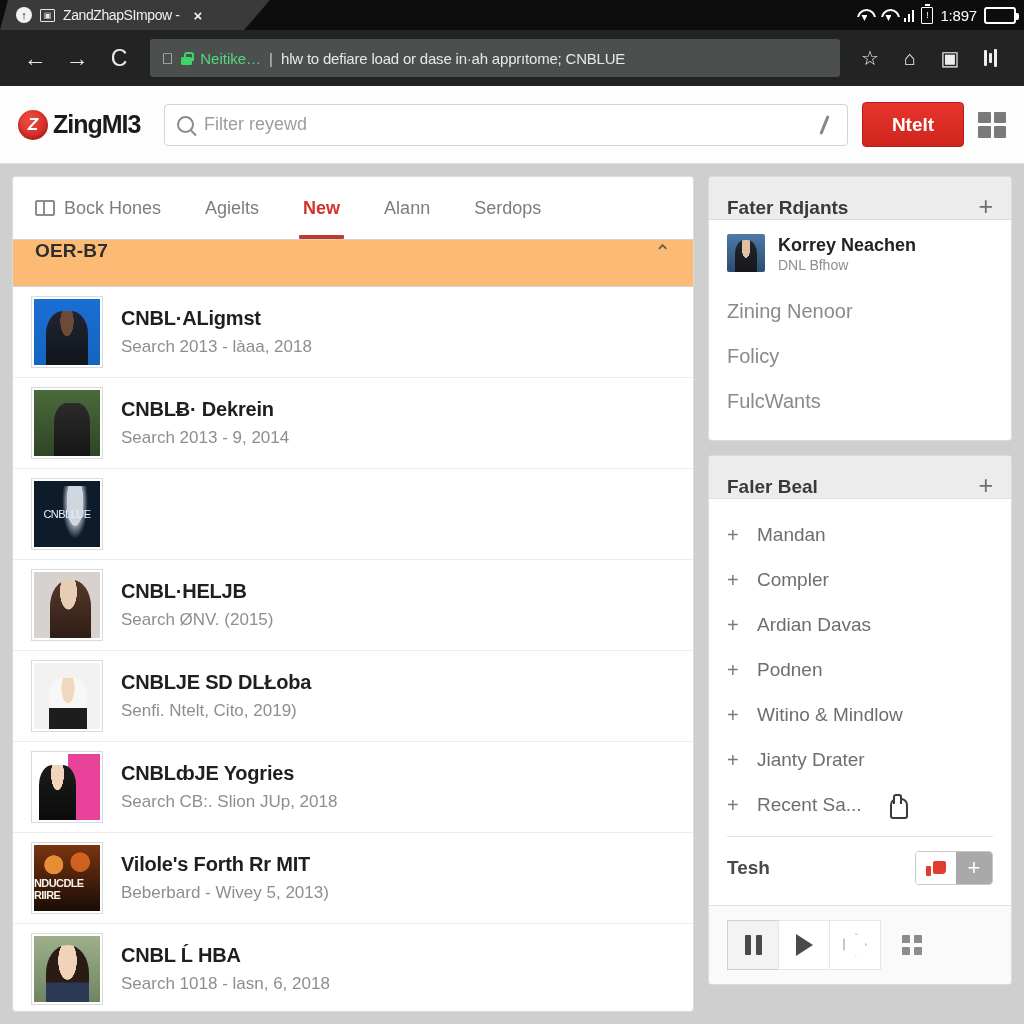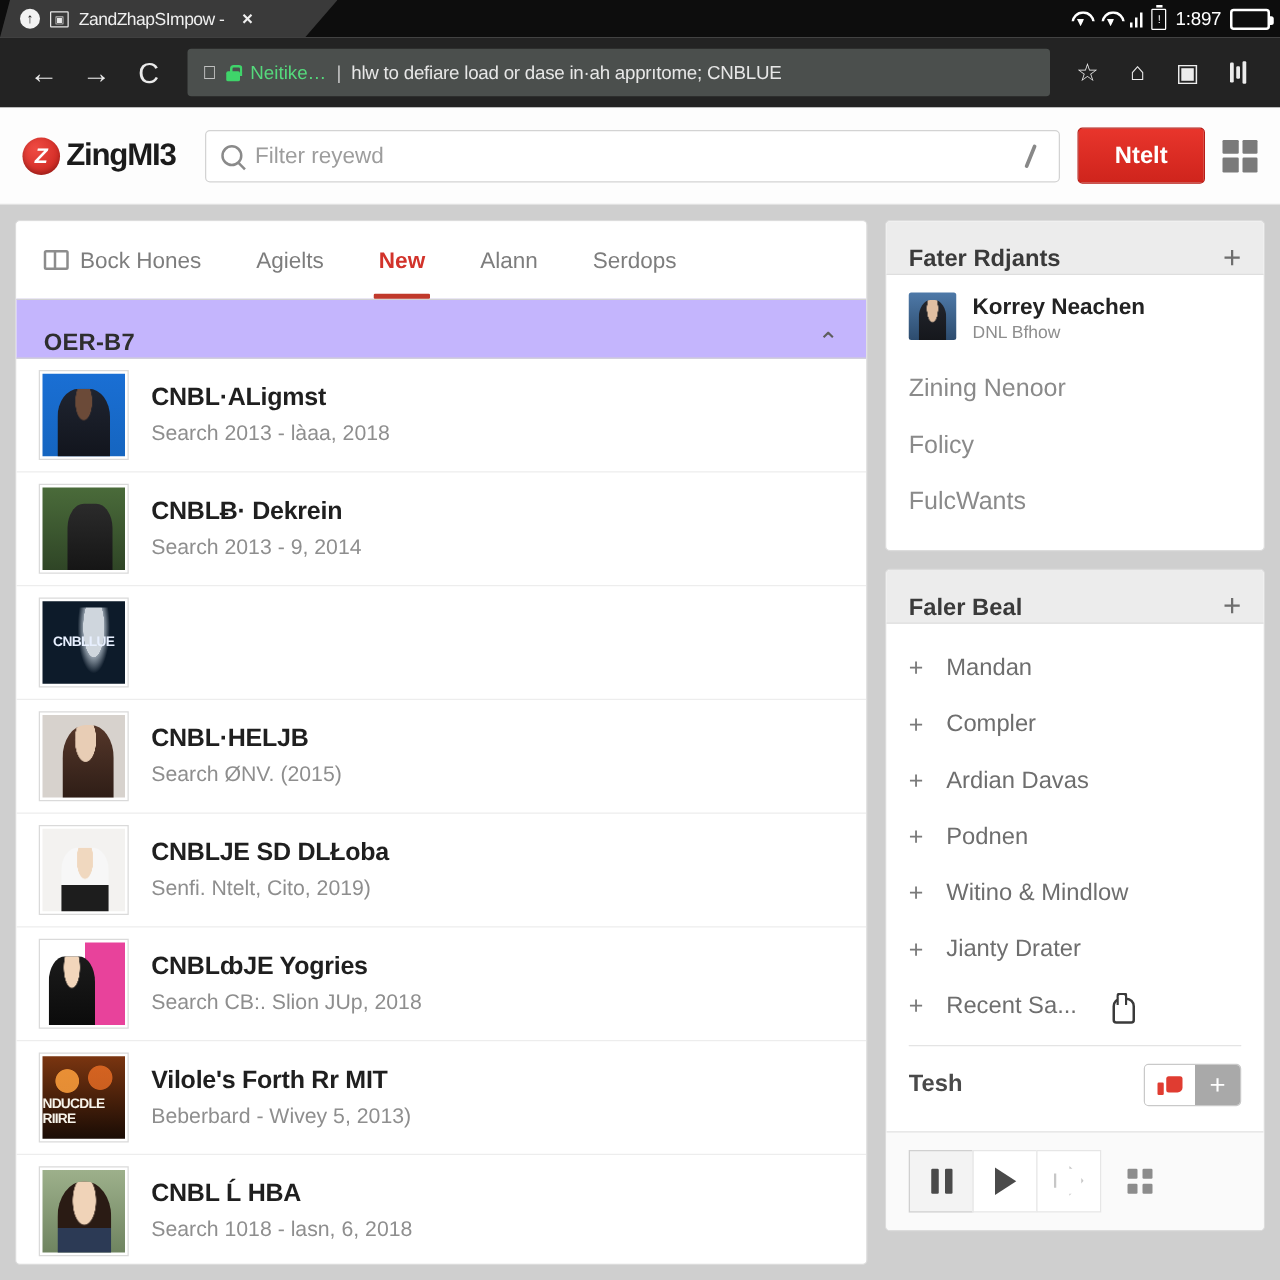--- a/index.html
+++ b/index.html
@@ -203,22 +203,22 @@
     width: 20px; height: 16px; border: 2px solid #8c8c8c; border-radius: 2px;
     position: relative; flex: none;
   }
   .tab-ic::before {
     content: ""; position: absolute; left: 6px; top: -2px; bottom: -2px;
     width: 2px; background: #8c8c8c;
   }
 
   
   .group-head {
-    background: #c4b5fd; height: 48px;
-    display: flex; align-items: flex-end; justify-content: space-between;
+    background: #fdba74; height: 48px;
+    display: flex; align-items: flex-start; justify-content: space-between;
     padding: 0 22px; border-top: 1px solid #d2d2d2; border-bottom: 1px solid #d2d2d2;
   }
   .group-title { font-size: 19px; font-weight: 700; color: #2e2e2e; letter-spacing: 0.2px; }
   .chev { font-size: 20px; color: #5e5e5e; }
 
   
   .song-list { flex: 1; overflow: hidden; }
   .song-row {
     display: flex; align-items: center; gap: 18px;
     padding: 9px 18px; border-bottom: 1px solid #ededed;
@@ -238,21 +238,21 @@
   .song-sub { font-size: 17px; color: #8e8e8e; white-space: nowrap; }
 
   
   .art-a { background: linear-gradient(#1a6fd4, #1565c0); }
   .art-a::after { content:""; position:absolute; left:18%; top:18%; width:64%; height:86%;
     background: radial-gradient(ellipse at 50% 18%, #6b4a38 0 22%, transparent 23%), linear-gradient(#1f2430, #11141c); border-radius: 40% 40% 0 0;}
   .art-b { background: linear-gradient(#4a6b3a, #2f4526); }
   .art-b::after { content:""; position:absolute; left:30%; top:20%; width:55%; height:82%;
     background: linear-gradient(#2b2b2b, #151515); border-radius: 36% 36% 0 0; }
   .art-c { background: #0d1b2a; display:flex; align-items:center; justify-content:center; }
-  .art-c span { color: #e8f0ff; font-size: 11px; font-weight: 700; letter-spacing: -0.5px; z-index:2;}
+  .art-c span { color: #e8f0ff; font-size: 11px; font-weight: 400; letter-spacing: -0.5px; z-index:2;}
   .art-c::after { content:""; position:absolute; left:42%; top:8%; width:40%; height:80%;
     background: radial-gradient(ellipse at 50% 30%, #cfd6dd 0 45%, #8e9aa6 46%, transparent 70%); }
   .art-d { background: #d7d2cd; }
   .art-d::after { content:""; position:absolute; left:24%; top:12%; width:62%; height:90%;
     background: radial-gradient(ellipse at 45% 20%, #e8cdb5 0 26%, transparent 27%), linear-gradient(#55372a, #2e1d16); border-radius: 45% 45% 0 0;}
   .art-e { background: #f3f2f0; }
   .art-e::after { content:""; position:absolute; left:22%; top:22%; width:58%; height:82%;
     background: radial-gradient(ellipse at 50% 18%, #f0d8bf 0 24%, transparent 25%), linear-gradient(#f7f7f7 0 55%, #1d1d1d 56%); border-radius: 34% 34% 0 0;}
   .art-f { background: linear-gradient(90deg, #ffffff 0 52%, #e8429b 52% 100%); }
   .art-f::after { content:""; position:absolute; left:8%; top:16%; width:55%; height:86%;

